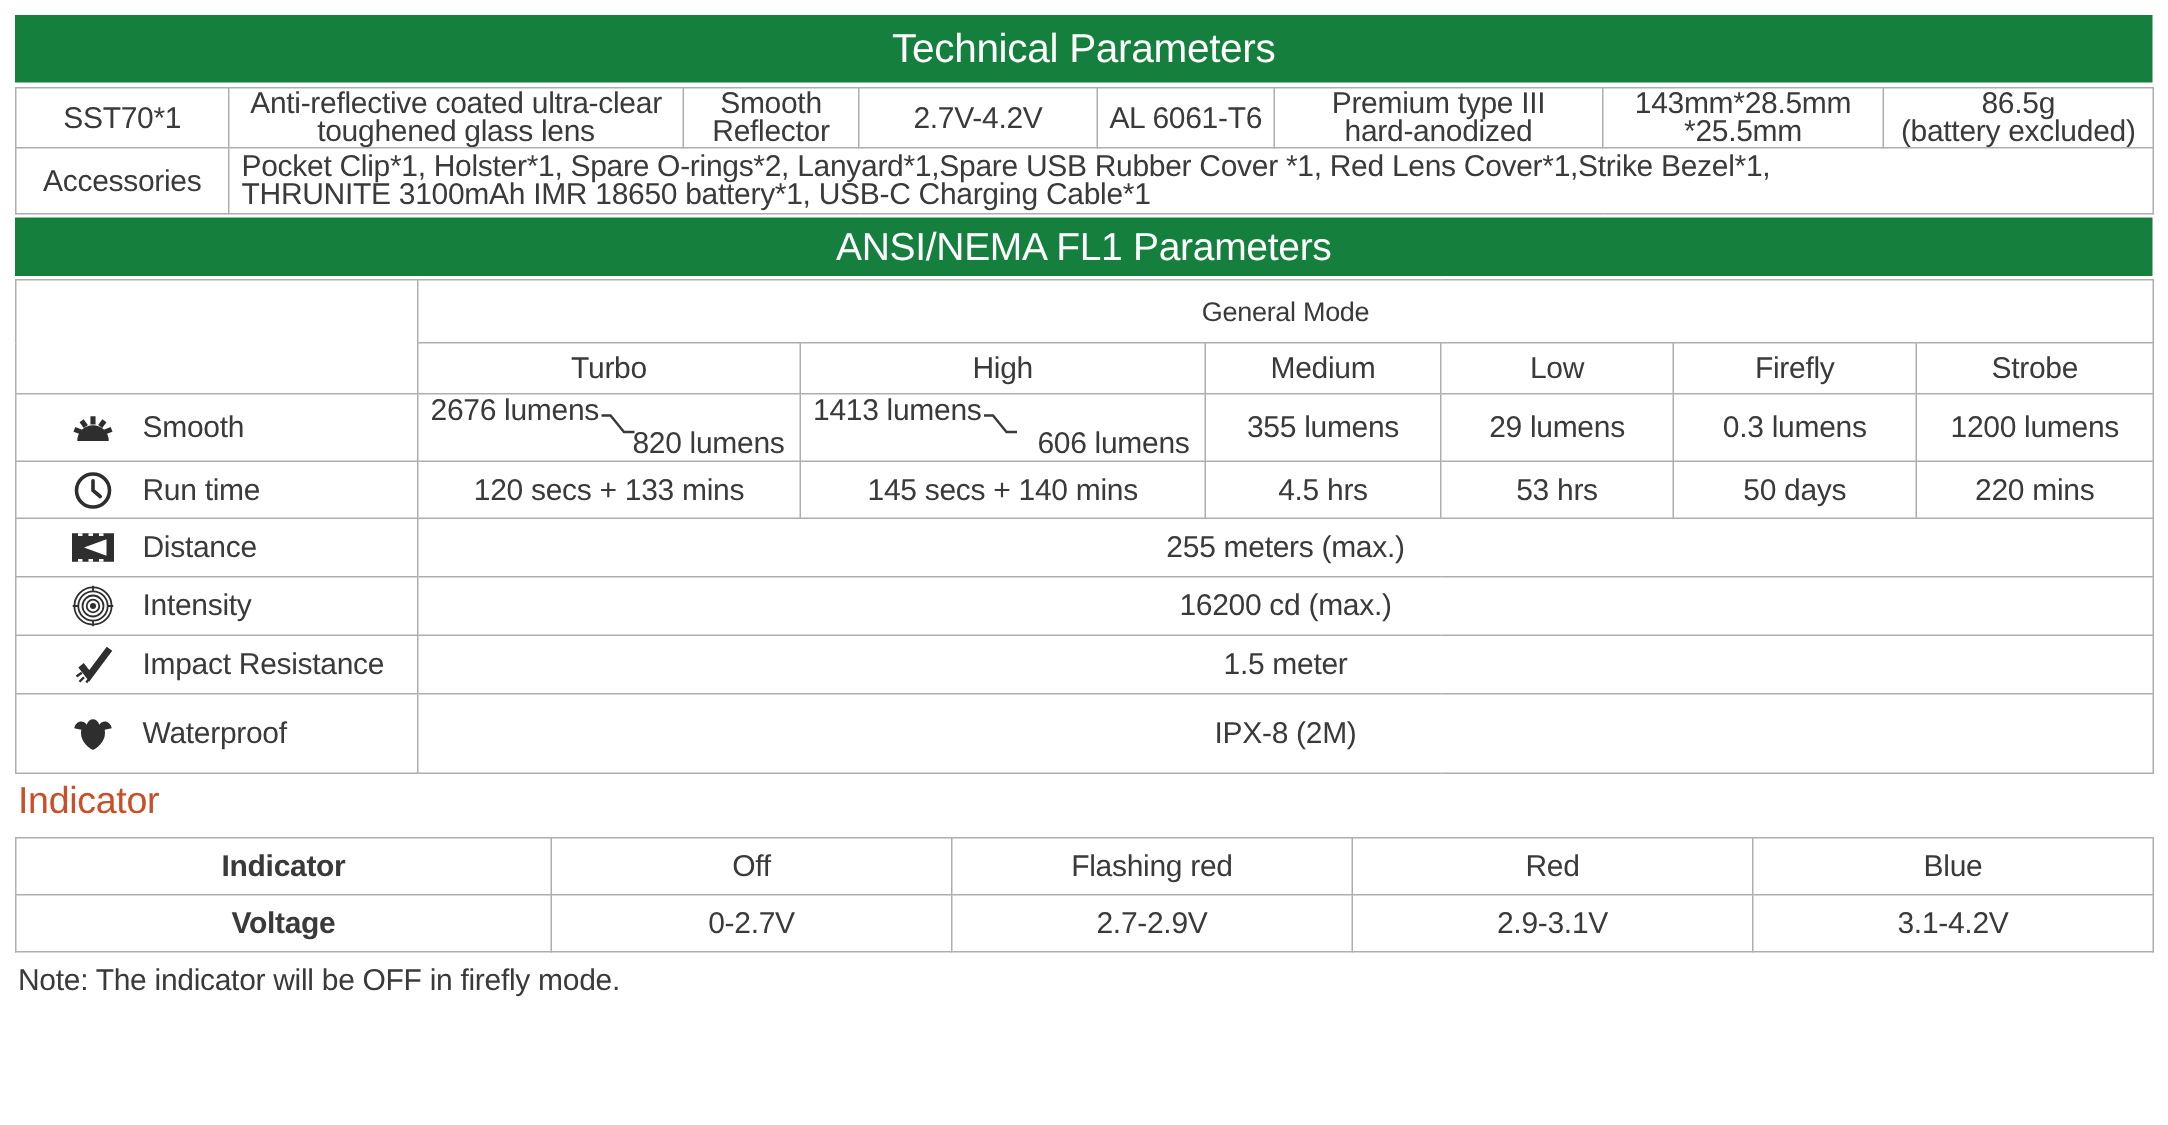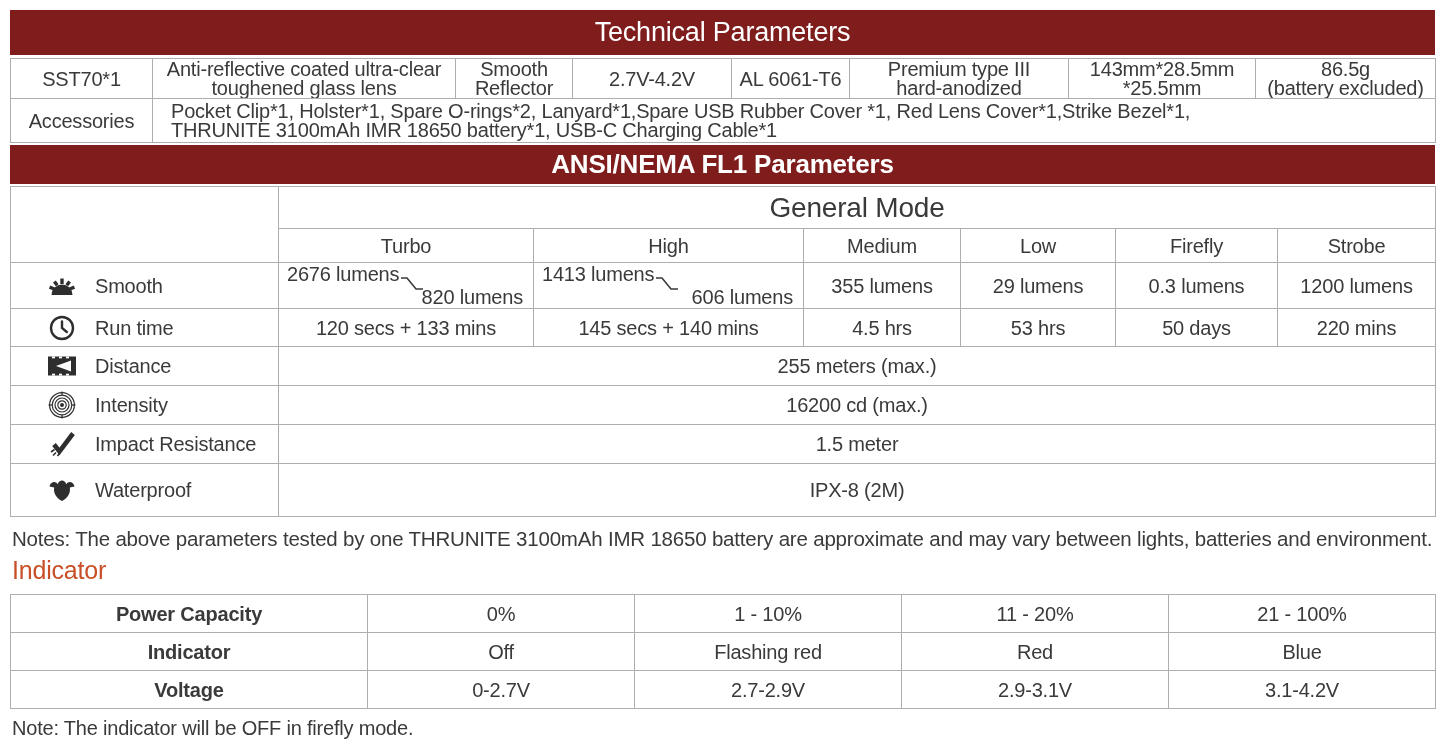--- a/index.html
+++ b/index.html
@@ -8,45 +8,45 @@
     width: 1445px; height: 750px;
     background: #ffffff;
     font-family: "Liberation Sans", sans-serif;
     color: #3a3a3a;
     overflow: hidden;
     letter-spacing: -0.2px;
   }
   .page { padding: 10px 10px 0 10px; width: 1445px; }
 
   .band {
-    width: 1425px; background: #7f1d1d; color: #ffffff;
+    width: 1425px; background: #15803d; color: #ffffff;
     text-align: center; font-size: 27px;
   }
   .band-1 { height: 45px; line-height: 45px; margin-bottom: 3px; }
-  .band-2 { height: 39px; line-height: 39px; font-size: 26px; margin-top: 2px; margin-bottom: 2px; font-weight: bold; }
+  .band-2 { height: 39px; line-height: 39px; font-size: 26px; margin-top: 2px; margin-bottom: 2px; }
 
   table { border-collapse: collapse; table-layout: fixed; width: 1425px; }
   td {
     border: 1px solid #aeaeae;
     text-align: center; vertical-align: middle;
     font-size: 20px; line-height: 20px;
     padding: 0 2px;
     overflow: hidden;
   }
   .two-line div { line-height: 19px; }
 
   
   .t-tech .hdr td { height: 37px; }
   .t-tech .row1 td { height: 40px; }
   .t-tech .acc td { height: 44px; }
-  .t-tech .acc .acc-text { text-align: left; padding-left: 18px; }
+  .t-tech .acc .acc-text { text-align: left; padding-left: 8px; }
   .t-tech .acc .acc-text div { line-height: 19px; white-space: nowrap; }
 
   
-  .t-fl1 .gm td { height: 42px; font-size: 28px; }
+  .t-fl1 .gm td { height: 42px; font-size: 18px; }
   .t-fl1 .modes td { height: 34px; }
   .t-fl1 .r-out td { height: 44px; }
   .t-fl1 .r-run td { height: 38px; }
   .t-fl1 .r-dis td, .t-fl1 .r-int td, .t-fl1 .r-imp td { height: 39px; }
   .t-fl1 .r-wat td { height: 53px; text-align: center; }
   .label-cell { text-align: left; }
   .label-wrap { display: flex; align-items: center; padding-left: 32px; }
   .label-wrap .icon { width: 34px; display: inline-flex; justify-content: center; margin-right: 16px; flex: 0 0 34px; }
   .lumen { padding: 1px 0; }
   .lumen-top { text-align: left; padding-left: 6px; white-space: nowrap; line-height: 20px; }
@@ -278,40 +278,32 @@
             </svg>
           </span>
           <span>Waterproof</span>
         </span>
       </td>
       <td colspan="6">IPX-8 (2M)</td>
     </tr>
   </tbody>
     </table>
 
-  <div class="notes">Notes: The above parameters tested by one THRUNITE 3100mAh IMR 18650 battery are approximate and may vary between lights, batteries and environment.</div>
 
   <div class="ind-heading">Indicator</div>
 
   <table class="t-ind">
     <colgroup>
       <col style="width:357px">
         <col style="width:267px">
         <col style="width:267px">
         <col style="width:267px">
         <col style="width:267px">
     </colgroup>
     <tbody>
-        <tr>
-      <td class="lbl">Power Capacity</td>
-      <td>0%</td>
-      <td>1 - 10%</td>
-      <td>11 - 20%</td>
-      <td>21 - 100%</td>
-    </tr>
     <tr>
       <td class="lbl">Indicator</td>
       <td>Off</td>
       <td>Flashing red</td>
       <td>Red</td>
       <td>Blue</td>
     </tr>
     <tr>
       <td class="lbl">Voltage</td>
       <td>0-2.7V</td>

